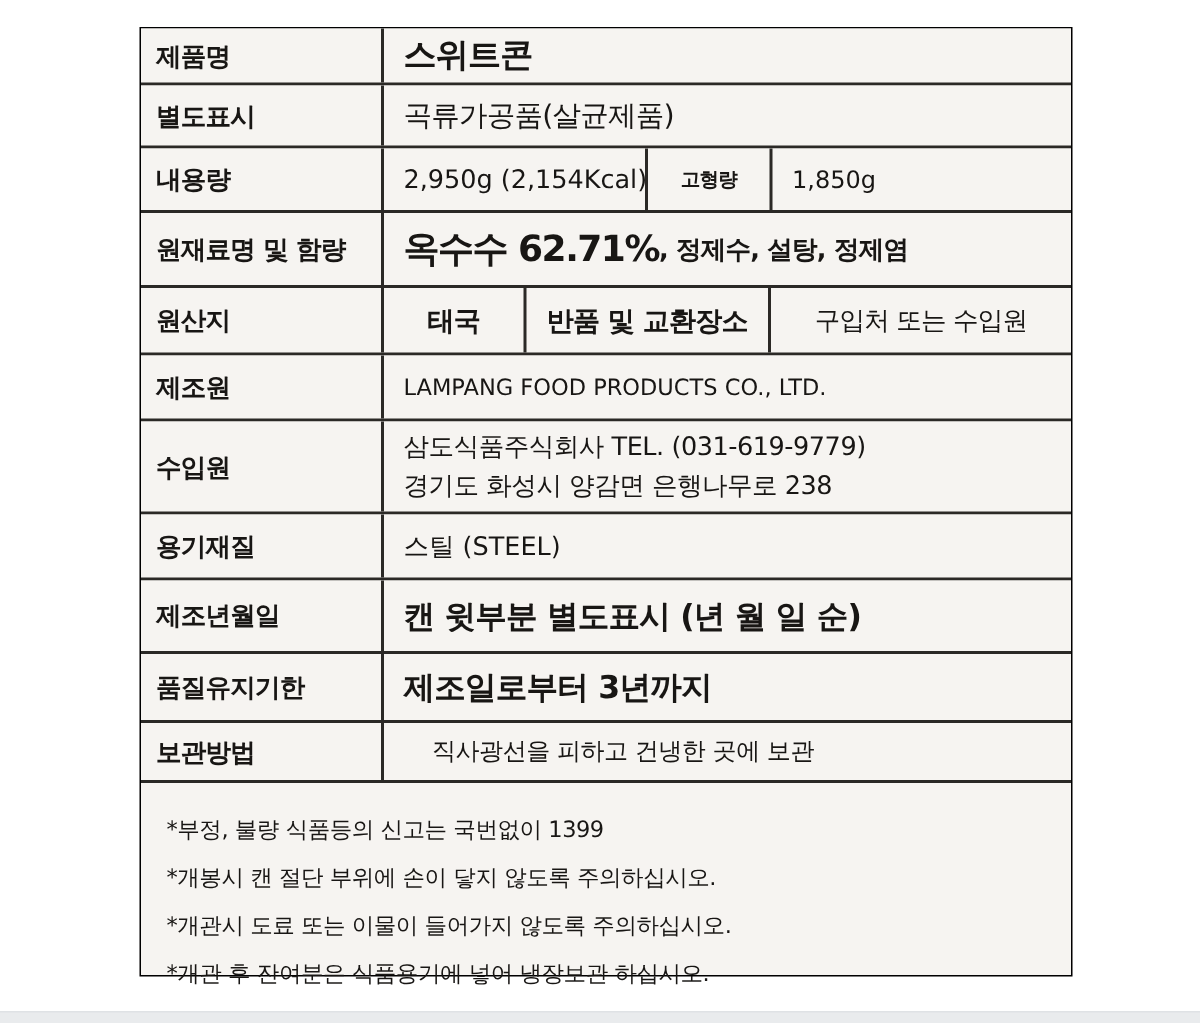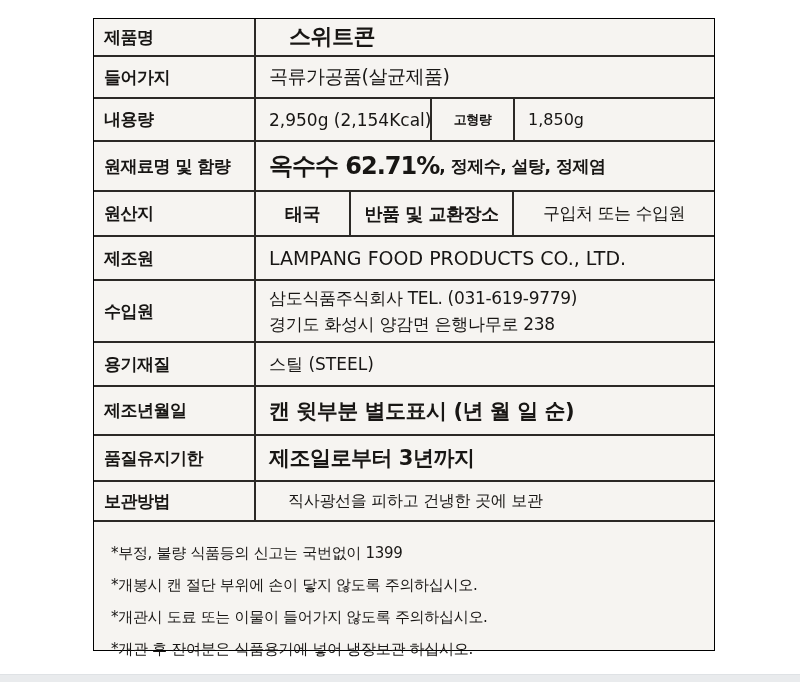--- a/index.html
+++ b/index.html
@@ -37,24 +37,24 @@
     padding-left: 10px;
     font-weight: bold;
     font-size: 17px;
     letter-spacing: -0.5px;
   }
   .cell-value {
     flex: 1 1 auto;
     padding-left: 13px;
     font-size: 17px;
   }
-  .v-big     { font-size: 22px; font-weight: bold; letter-spacing: -0.5px; margin-left: 20px; }
+  .v-big     { font-size: 22px; font-weight: bold; letter-spacing: -0.5px; }
   .v-med     { font-size: 19px; letter-spacing: -0.5px; }
   .v-bold-lg { font-size: 21px; font-weight: bold; letter-spacing: -0.5px; }
-  .v-latin   { font-size: 19px; font-weight: 500; letter-spacing: 0; }
+  .v-latin   { font-size: 15px; font-weight: 500; letter-spacing: 0; }
   .sub-divider { border-left: 2px solid #2b2926; }
   .c-center { justify-content: center; padding-left: 0; }
   .ingredients-main { font-size: 24px; font-weight: bold; letter-spacing: -1px; }
   .ingredients-rest { font-size: 17px; font-weight: bold; letter-spacing: -0.5px; }
   .two-line { line-height: 1.55; white-space: normal; font-size: 17px; letter-spacing: -0.3px; }
   .notes-block {
     display: block;
     padding: 15px 0 0 17px;
     font-size: 15px;
     letter-spacing: -0.3px;
@@ -93,21 +93,21 @@
 <body>
 
 <div class="label-table">
 
   <div class="row r1">
     <div class="cell cell-label">제품명</div>
     <div class="cell cell-value v-big">스위트콘</div>
   </div>
 
   <div class="row r2">
-    <div class="cell cell-label">들어가지</div>
+    <div class="cell cell-label">별도표시</div>
     <div class="cell cell-value v-med">곡류가공품(살균제품)</div>
   </div>
 
   <div class="row r3">
     <div class="cell cell-label">내용량</div>
     <div class="cell cell-value nw-value">2,950g (2,154Kcal)</div>
     <div class="cell nw-sublabel sub-divider c-center">고형량</div>
     <div class="cell nw-subvalue sub-divider">1,850g</div>
   </div>
 

